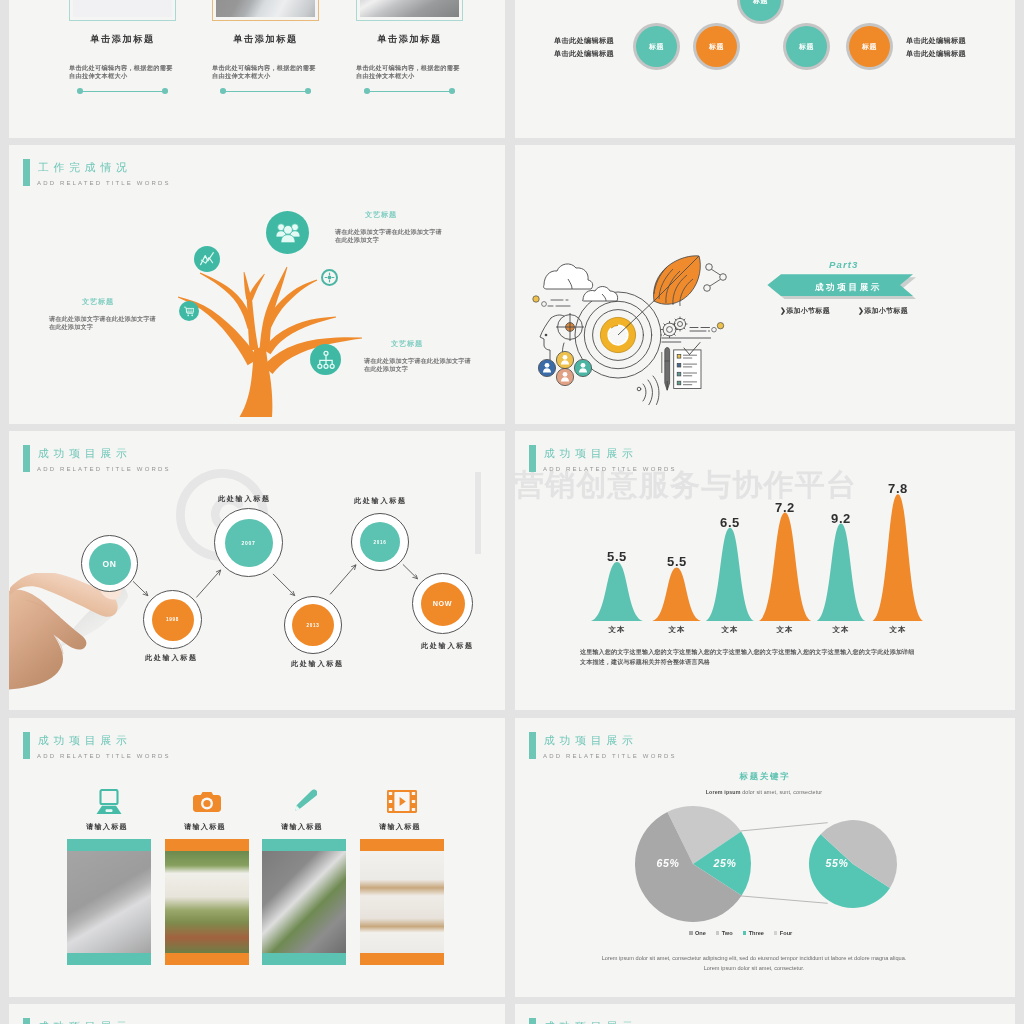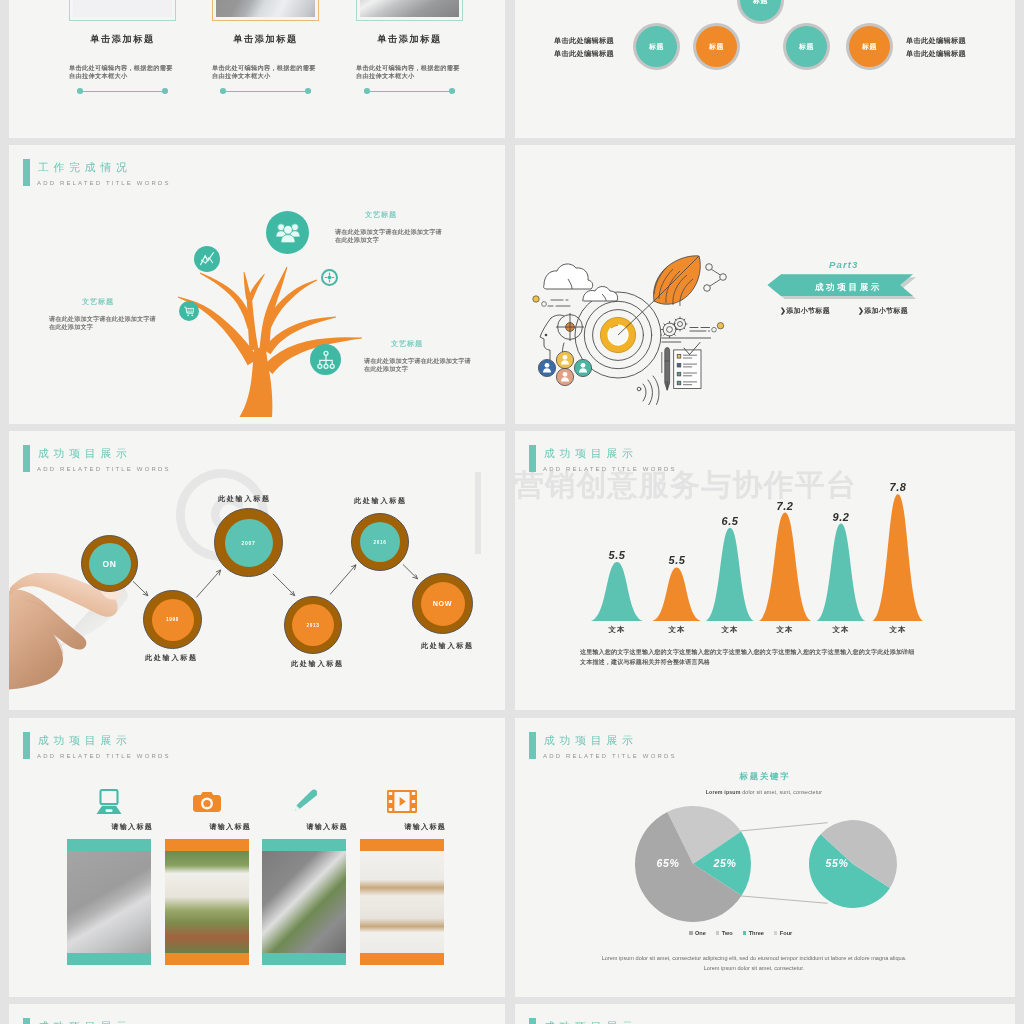--- a/index.html
+++ b/index.html
@@ -54,39 +54,39 @@
 
   
   .p3-part{position:absolute;font-size:9.6px;color:#5cc2b1;letter-spacing:1.1px;font-style:italic;font-weight:bold;}
   .p3-bn{position:absolute;}
   .p3-bn .lbl{position:absolute;left:0;top:0;width:100%;height:100%;display:flex;
               align-items:center;justify-content:center;color:#fff;font-size:8.6px;
               font-weight:bold;letter-spacing:2.6px;}
   .p3-bul{position:absolute;font-size:7px;color:#3d3d3d;font-weight:bold;letter-spacing:.3px;white-space:nowrap;}
 
   
-  .tl-n{position:absolute;border-radius:50%;border:.9px solid #555;background:#a16207;
+  .tl-n{position:absolute;border-radius:50%;border:.9px solid #555;background:#ffffff;
         display:flex;align-items:center;justify-content:center;}
   .tl-n i{border-radius:50%;display:flex;align-items:center;justify-content:center;font-style:normal;
           color:#fff;font-weight:bold;letter-spacing:.7px;}
   .tl-n i.teal{background:#5cc2b1;} .tl-n i.orange{background:#f08a28;}
   .tl-cap{position:absolute;font-size:7.1px;color:#3d3d3d;font-weight:bold;letter-spacing:1.7px;white-space:nowrap;}
 
   
-  .bc-val{position:absolute;font-size:11px;color:#2f2f2f;font-weight:bold;font-style:italic;
+  .bc-val{position:absolute;font-size:13px;color:#2f2f2f;font-weight:bold;
           letter-spacing:.6px;white-space:nowrap;text-align:center;}
   .bc-cat{position:absolute;font-size:7.4px;color:#3a3a3a;font-weight:bold;letter-spacing:1px;
           white-space:nowrap;text-align:center;}
   .bc-foot{position:absolute;font-size:6.1px;color:#5e5e5e;line-height:9.5px;font-weight:bold;letter-spacing:.1px;}
 
   
   .ipc{position:absolute;width:84px;}
   .ipc .ico{position:absolute;left:0;top:-1px;width:84px;height:29px;display:flex;
             align-items:center;justify-content:center;}
-  .ipc .lb{position:absolute;left:-6px;top:34px;width:92px;text-align:right;font-size:7.1px;
+  .ipc .lb{position:absolute;left:-6px;top:34px;width:92px;text-align:center;font-size:7.1px;
            color:#3a3a3a;font-weight:bold;letter-spacing:1.2px;}
   .ipc .frm{position:absolute;left:0;top:51px;width:84px;height:126px;}
   .ipc .frm .band{position:absolute;left:0;width:84px;height:12px;}
   .ipc .frm .band.t{top:0;} .ipc .frm .band.b{bottom:0;}
   .ipc .frm .img{position:absolute;left:0;top:12px;width:84px;height:102px;}
   .bg-teal{background:#5cc2b1;} .bg-orange{background:#f0892a;}
   .im1{background:linear-gradient(150deg,#a5a5a5 0%,#9c9c9c 42%,#b4b4b4 52%,#dcdcde 62%,#c9cacc 75%,#a3a3a3 100%);}
   .im2{background:linear-gradient(#6c8a4e 0%,#87a05e 14%,#f0efe9 22%,#e7e4da 45%,#9aa86c 58%,#7e8c4d 70%,#a2623f 85%,#6d7f46 100%);}
   .im3{background:linear-gradient(135deg,#7b7b7b 0%,#8a8a8a 30%,#dedede 45%,#6f8a52 60%,#8d8d8d 78%,#6d6d6d 100%);}
   .im4{background:linear-gradient(#f2f1ee 0%,#eceae6 28%,#c8a87e 36%,#efece7 44%,#e7e2db 66%,#c8a87e 74%,#f2f0ec 80%,#eceae6 100%);}

